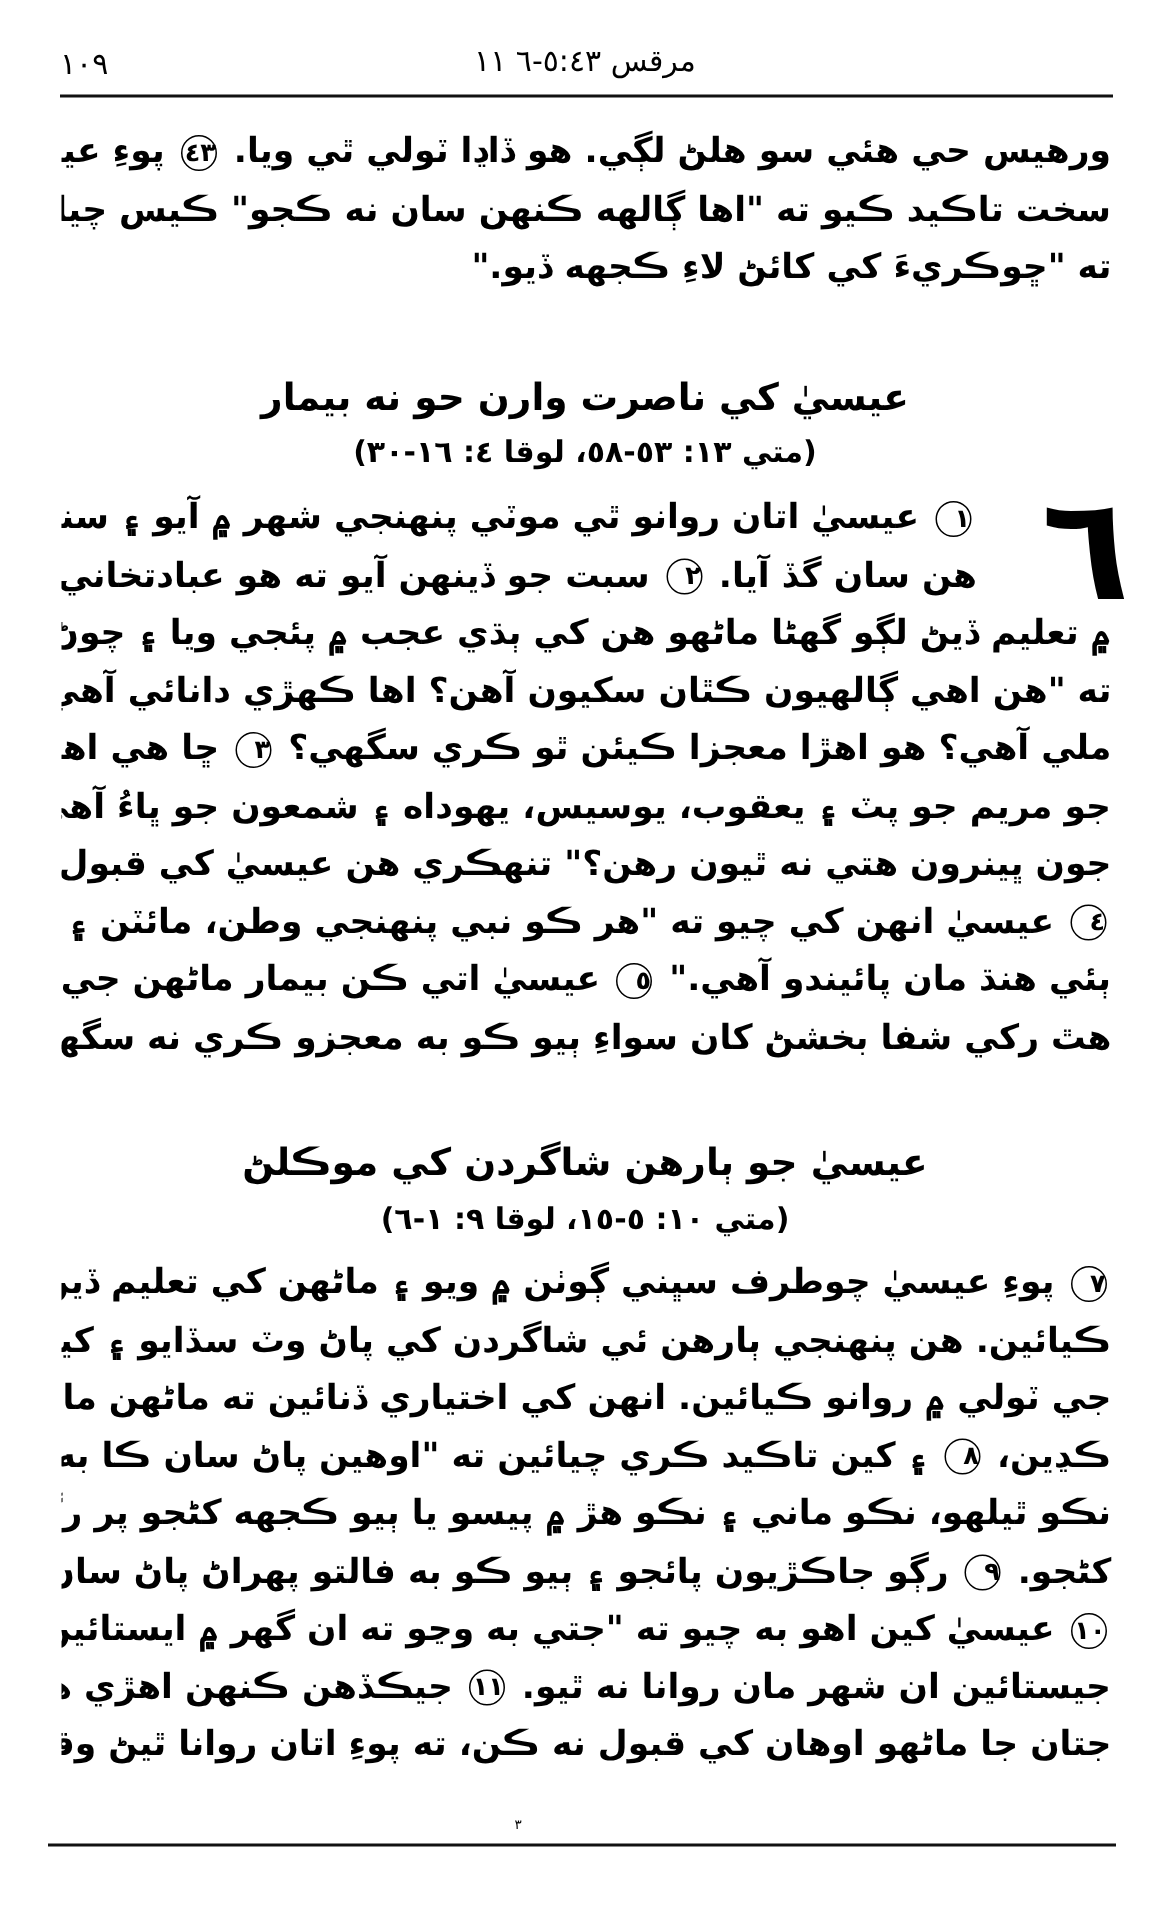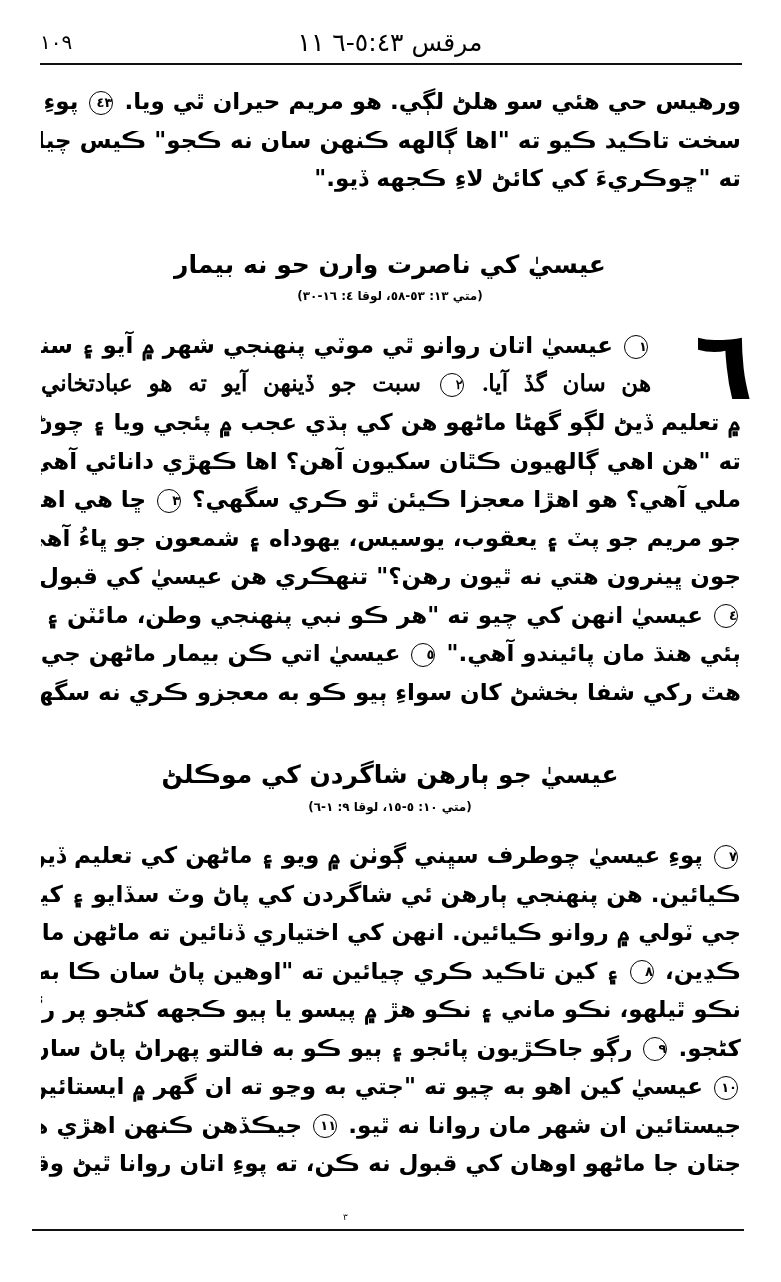--- a/index.html
+++ b/index.html
@@ -33,21 +33,21 @@
       top: 4px;
       font-size: 20px;
       font-family: "DejaVu Sans", sans-serif;
       direction: rtl;
     }
     .running-title {
       position: absolute;
       left: 0; right: 0;
       text-align: center;
       top: 2px;
-      font-size: 25px;
+      font-size: 20px;
       direction: rtl;
     }
     .rule-top {
       position: absolute;
       top: 63px;
       left: 40px;
       width: 702px;
       height: 0;
       border-top: 2px solid #111;
     }
@@ -81,38 +81,38 @@
       direction: rtl;
       font-size: 25px;
       font-weight: bold;
     }
     .subheading {
       position: absolute;
       left: 40px;
       width: 700px;
       text-align: center;
       direction: rtl;
-      font-size: 12px;
+      font-size: 20px;
       font-weight: bold;
     }
     .chapter-numeral {
       position: absolute;
       right: 28px;
       top: 318px;
       font-size: 96px;
       line-height: 96px;
       font-weight: bold;
       direction: rtl;
     }
     .verse-num {
       display: inline-block;
       width: 22px; height: 22px;
       border: 1.6px solid #000;
       border-radius: 50%;
-      font-size: 13px;
+      font-size: 17px;
       line-height: 22px;
       text-align: center;
       vertical-align: middle;
       margin: 0 3px;
       font-weight: bold;
     }
     .rule-bottom {
       position: absolute;
       top: 1229px;
       left: 32px;
@@ -151,39 +151,39 @@
 <div class="page">
 
   <div class="running-head">
     <span class="page-number">١٠٩</span>
     <span class="running-title">مرقس ٥:٤٣-٦ ١١</span>
   </div>
   <div class="rule-top"></div>
 
   <div class="body-text" style="top: 82px;">
     <span class="line">
-      <span>ورهيس حي هئي سو هلڻ لڳي. هو مريم حيران ٿي ويا.</span>
+      <span>ورهيس حي هئي سو هلڻ لڳي. هو ڏاڍا ٽولي ٿي ويا.</span>
       <span class="verse-num">٤٣</span>
       <span>پوءِ عيسيٰ انهن کي</span>
     </span>
     <span class="line">سخت تاڪيد ڪيو ته "اها ڳالهه ڪنهن سان نه ڪجو" ڪيس چيائين</span>
     <span class="line last">ته "ڇوڪريءَ کي کائڻ لاءِ ڪجهه ڏيو."</span>
   </div>
 
   <div class="heading" style="top: 250px;">عيسيٰ کي ناصرت وارن حو نه بيمار</div>
   <div class="subheading" style="top: 289px;">(متي ١٣: ٥٣-٥٨، لوقا ٤: ١٦-٣٠)</div>
 
   <div class="chapter-numeral">٦</div>
 
   <div class="body-text" style="top: 326px;">
     <span class="line" style="padding-right: 90px;">
       <span class="verse-num">١</span>
       <span>عيسيٰ اتان روانو ٿي موٽي پنهنجي شهر ۾ آيو ۽ سندس شاگرد نه</span>
     </span>
-    <span class="line" style="padding-right: 90px; font-family: Liberation Serif, serif;">
+    <span class="line" style="padding-right: 90px;">
       <span>هن سان گڏ آيا.</span>
       <span class="verse-num">٢</span>
       <span>سبت جو ڏينهن آيو ته هو عبادتخاني</span>
     </span>
     <span class="line">۾ تعليم ڏيڻ لڳو گهڻا ماڻهو هن کي ٻڌي عجب ۾ پئجي ويا ۽ چوڻ لڳا</span>
     <span class="line">ته "هن اهي ڳالهيون ڪٿان سکيون آهن؟ اها ڪهڙي دانائي آهي جا کيس</span>
     <span class="line">
       <span>ملي آهي؟ هو اهڙا معجزا ڪيئن ٿو ڪري سگهي؟</span>
       <span class="verse-num">٣</span>
       <span>ڇا هي اهو ڏکڻ نه آهي</span>

